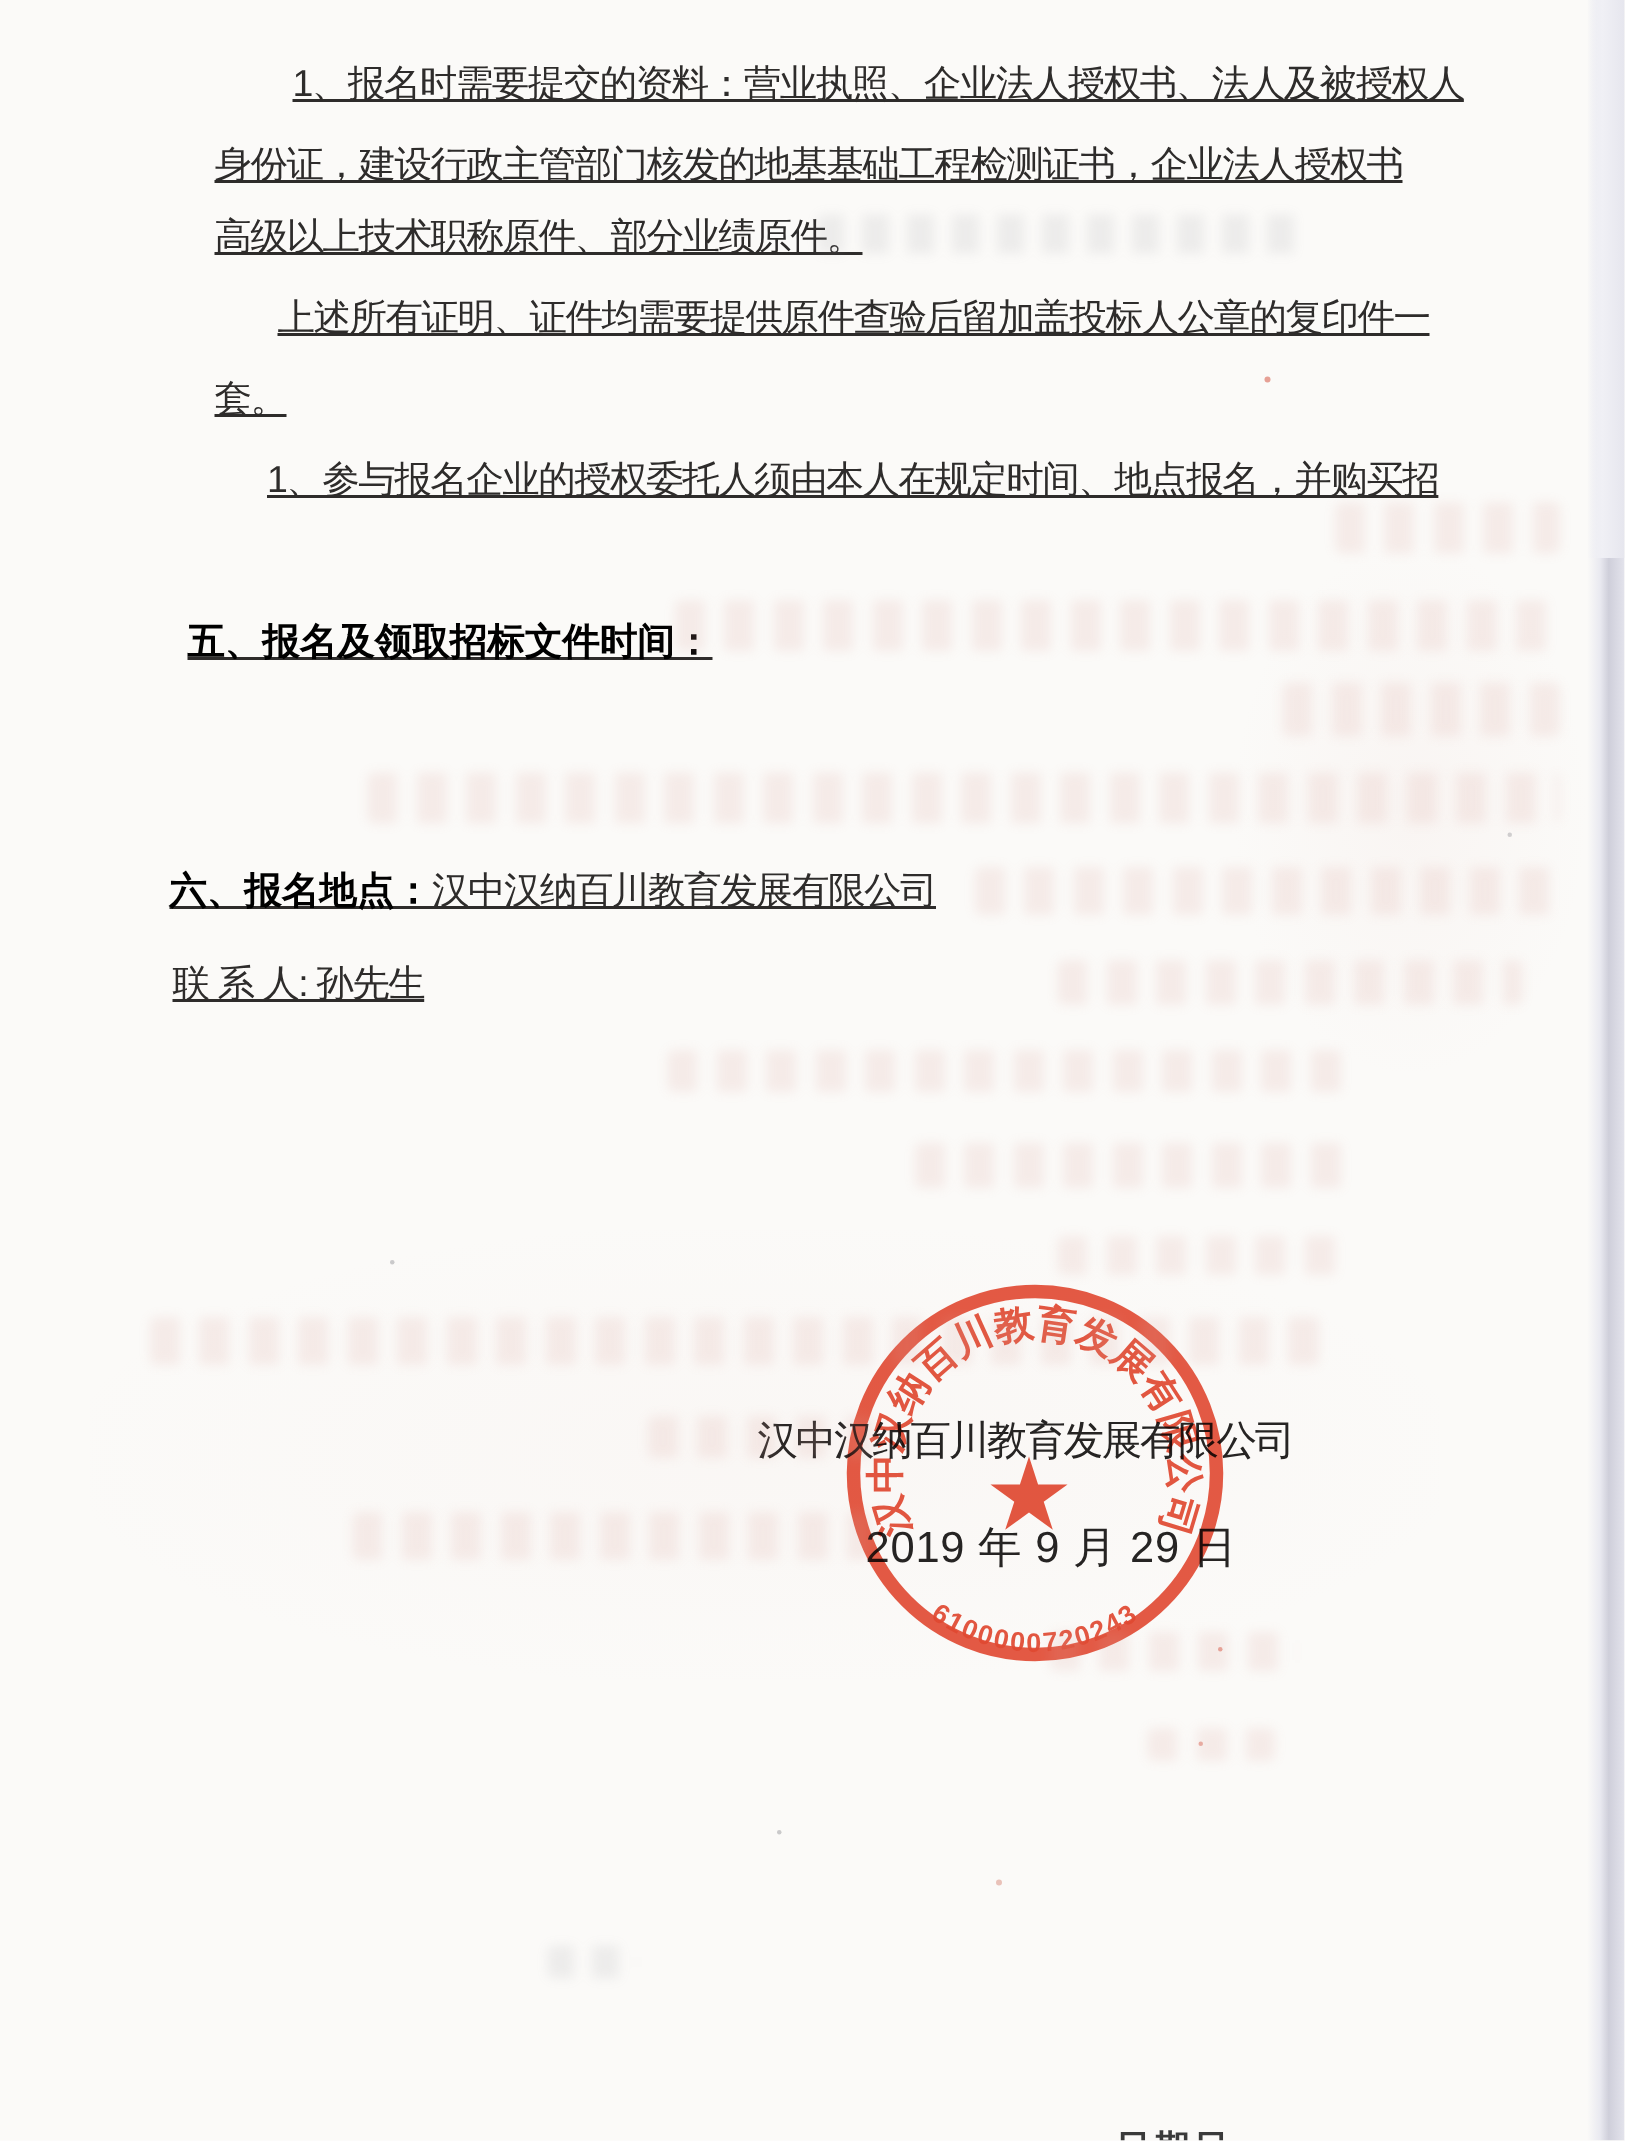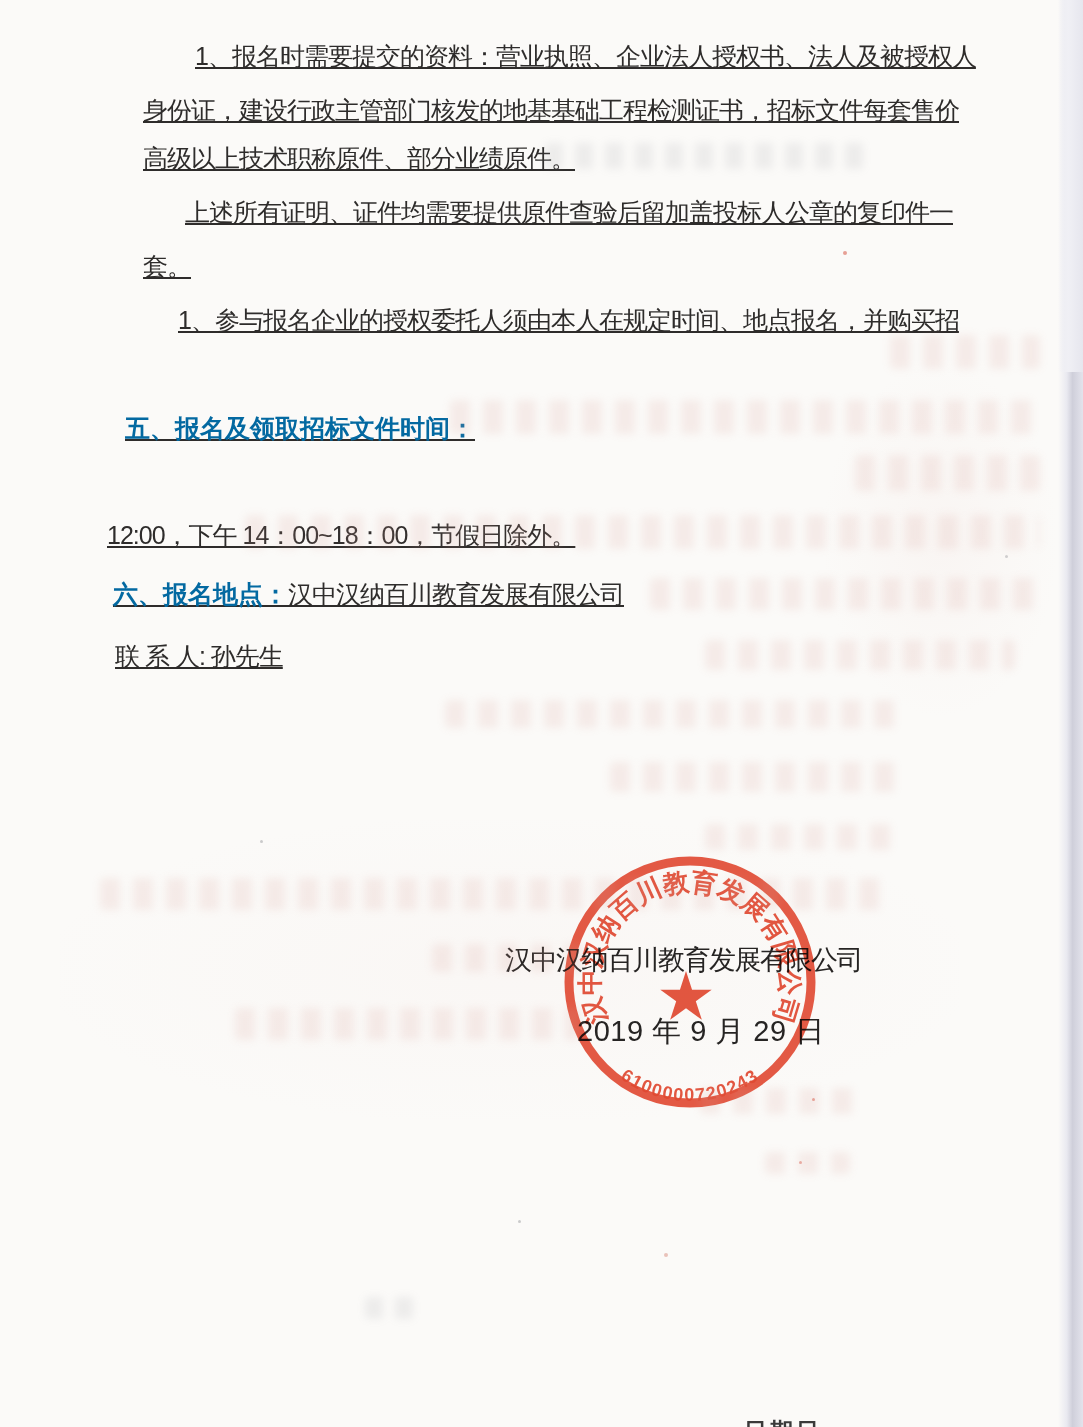--- a/index.html
+++ b/index.html
@@ -13,21 +13,21 @@
   .wash{position:absolute;pointer-events:none;}
   .wash1{left:820px;top:360px;width:240px;height:360px;background:radial-gradient(ellipse at center,rgba(232,200,195,.10),rgba(232,200,195,0) 70%);}
   .wash2{left:60px;top:820px;width:900px;height:300px;background:radial-gradient(ellipse at center,rgba(235,205,200,.07),rgba(235,205,200,0) 75%);}
 
   .doc-line{
     position:absolute;white-space:nowrap;
     font-size:25px;letter-spacing:-1px;color:#2e2c2b;
     line-height:32px;
     text-decoration:underline;
   }
-  .doc-line b{font-weight:bold;color:#0369a1;letter-spacing:0;}
+  .doc-line b{font-weight:bold;color:#000000;letter-spacing:0;}
 
   .sig-line{position:absolute;white-space:nowrap;color:#262423;}
   .sig-company{left:505px;top:942px;font-size:27px;letter-spacing:-1.5px;font-weight:500;}
   .sig-date{left:577px;top:1012px;font-size:29px;letter-spacing:0.5px;}
 
   .seal{position:absolute;left:560px;top:852px;mix-blend-mode:multiply;opacity:.92;}
 
   
   .smudge{
     position:absolute;pointer-events:none;border-radius:4px;
@@ -61,27 +61,26 @@
 </style>
 </head>
 <body>
 
 <div class="page">
 
   <div class="wash wash1"></div>
   <div class="wash wash2"></div>
 
   <div class="doc-line" style="left:195px;top:40px"><b></b><span>1、报名时需要提交的资料：营业执照、企业法人授权书、法人及被授权人</span></div>
-  <div class="doc-line" style="left:143px;top:94px"><b></b><span>身份证，建设行政主管部门核发的地基基础工程检测证书，招标文件每套售价</span></div>
+  <div class="doc-line" style="left:143px;top:94px"><b></b><span>身份证，建设行政主管部门核发的地基基础工程检测证书，企业法人授权书</span></div>
   <div class="doc-line" style="left:143px;top:142px"><b></b><span>高级以上技术职称原件、部分业绩原件。</span></div>
   <div class="doc-line" style="left:185px;top:196px"><b></b><span>上述所有证明、证件均需要提供原件查验后留加盖投标人公章的复印件一</span></div>
   <div class="doc-line" style="left:143px;top:250px"><b></b><span>套。</span></div>
   <div class="doc-line" style="left:178px;top:304px"><b></b><span>1、参与报名企业的授权委托人须由本人在规定时间、地点报名，并购买招</span></div>
   <div class="doc-line" style="left:125px;top:412px"><b>五、报名及领取招标文件时间：</b><span></span></div>
-  <div class="doc-line" style="left:107px;top:519px"><b></b><span>12:00，下午 14：00~18：00，节假日除外。</span></div>
   <div class="doc-line" style="left:113px;top:578px"><b>六、报名地点：</b><span>汉中汉纳百川教育发展有限公司</span></div>
   <div class="doc-line" style="left:115px;top:640px"><b></b><span>联 系 人: 孙先生</span></div>
 
   <div class="sig-line sig-company">汉中汉纳百川教育发展有限公司</div>
   <div class="sig-line sig-date">2019 年 9 月 29 日</div>
 
   <svg class="seal" width="260" height="260" viewBox="0 0 260 260">
     <circle cx="130" cy="130" r="121" fill="none" stroke="#e23a20" stroke-width="9" opacity="0.9"></circle>
     <path id="sealArcTop" d="M 47.5 168.5 A 91 91 0 1 1 212.5 168.5" fill="none"></path>
     <path id="sealArcBottom" d="M 38.8 206.5 A 119 119 0 0 0 221.2 206.5" fill="none"></path>

